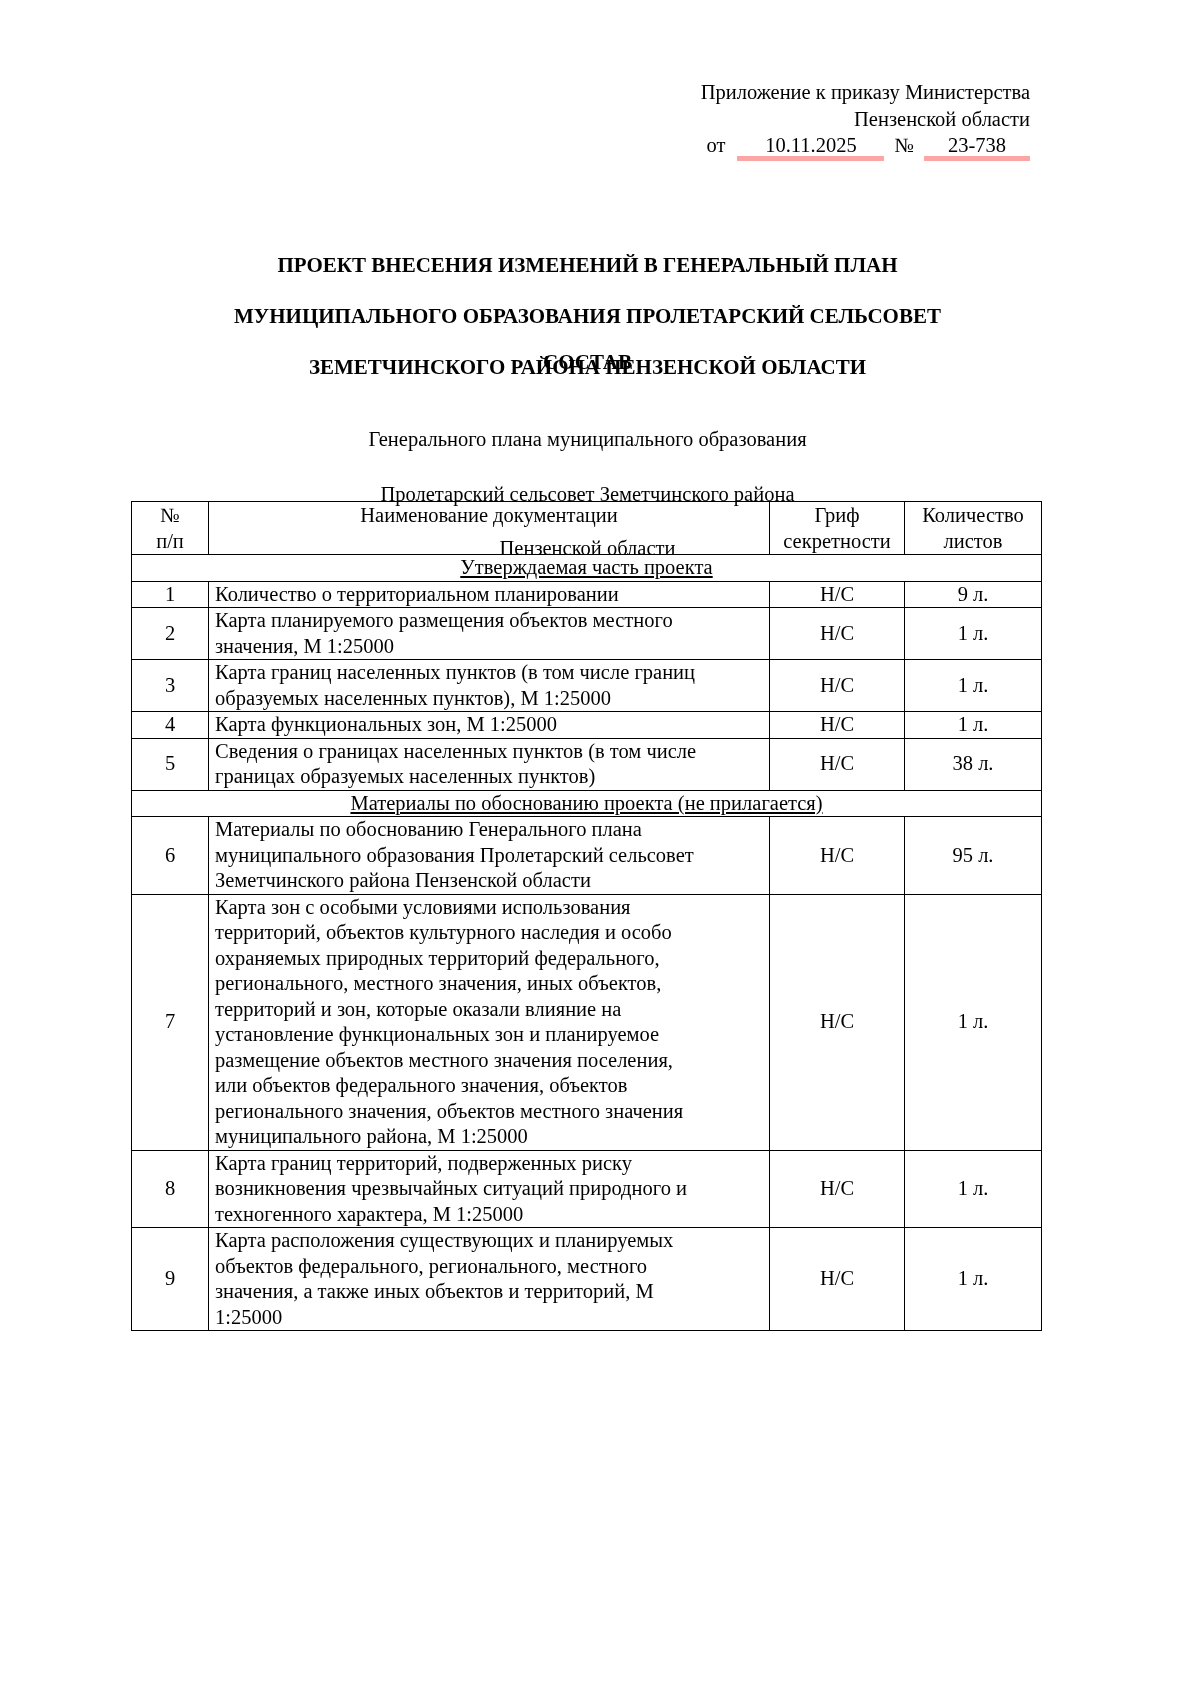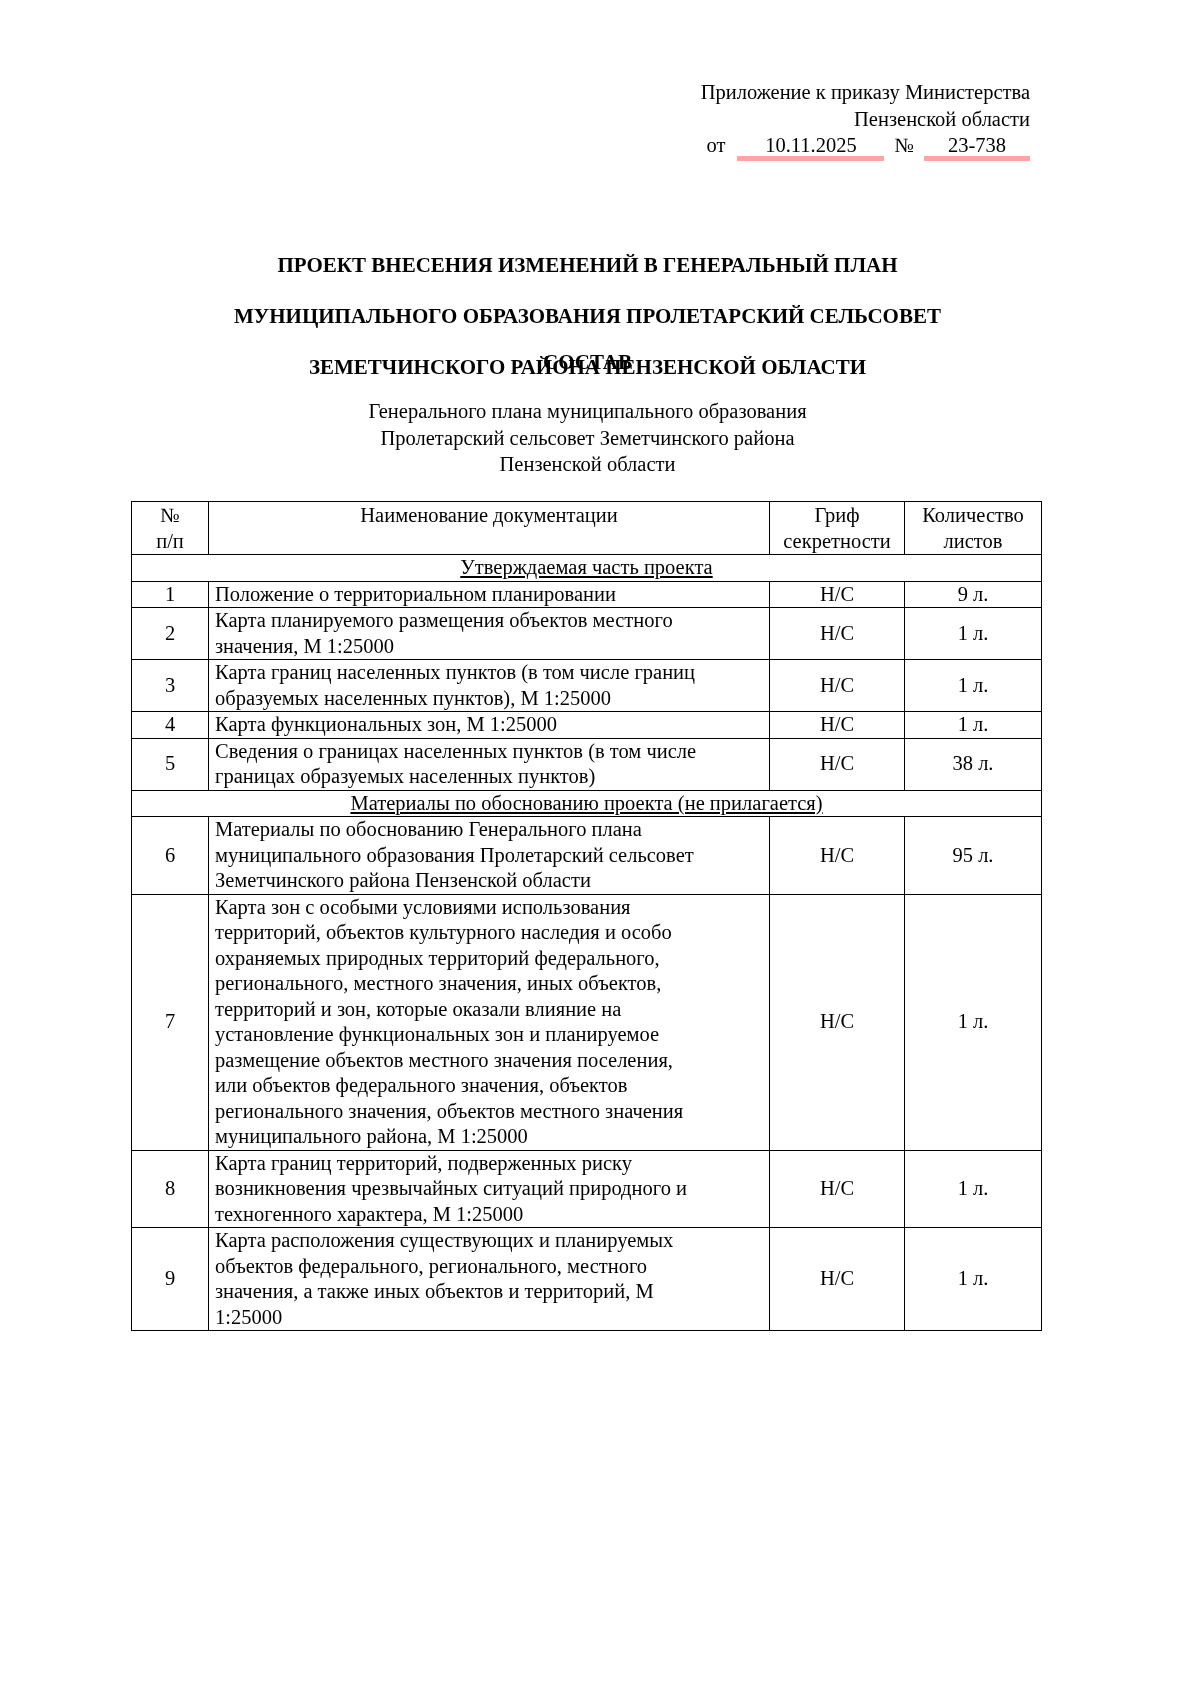--- a/index.html
+++ b/index.html
@@ -18,21 +18,21 @@
   .main-title { position: absolute; left: 0; width: 1175px; top: 228px;
                 text-align: center; font-weight: bold; font-size: 21px;
                 line-height: 27px; }
   .main-title .line { display: block; margin-top: 24px; }
 
   .sostav { position: absolute; left: 0; width: 1175px; top: 350px;
             text-align: center; font-weight: bold; font-size: 21px; }
 
   .subtitle { position: absolute; left: 0; width: 1175px; top: 398px;
               text-align: center; font-size: 20.5px; line-height: 26.5px; }
-  .subtitle .line { display: block; }
+  .subtitle .line { display: block; margin-top: 28px; }
 
   table.composition { position: absolute; left: 131px; top: 501px; width: 911px;
                       border-collapse: collapse; font-size: 20.5px; line-height: 25.5px; }
   table.composition td, table.composition th { border: 1.5px solid #000;
                       padding: 0 6px; font-weight: normal; vertical-align: middle; }
   table.composition th { vertical-align: top; padding-top: 1px; }
   .c-num { width: 64px; text-align: center; }
   .c-name { text-align: left; }
   .c-grif { width: 122px; text-align: center; }
   .c-qty { width: 124px; text-align: center; }
@@ -84,21 +84,21 @@
         </th>
       </tr>
     </thead>
     <tbody id="table-body">
         <tr class="section-row">
           <td colspan="4">Утверждаемая часть проекта</td>
         </tr>
         <tr>
           <td class="c-num">1</td>
           <td class="c-name">
-            <span class="name-line">Положение о территориальном планировании</span>
+            <span class="name-line">Количество о территориальном планировании</span>
           </td>
           <td class="c-grif">Н/С</td>
           <td class="c-qty">9 л.</td>
         </tr>
         <tr>
           <td class="c-num">2</td>
           <td class="c-name">
             <span class="name-line">Карта планируемого размещения объектов местного</span>
             <span class="name-line">значения, М 1:25000</span>
           </td>

